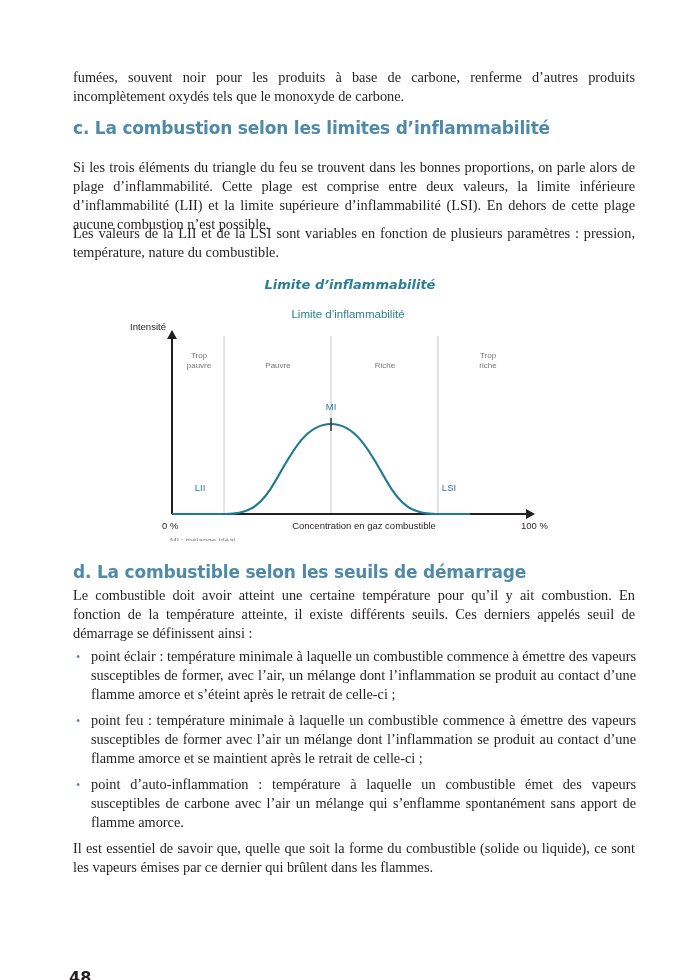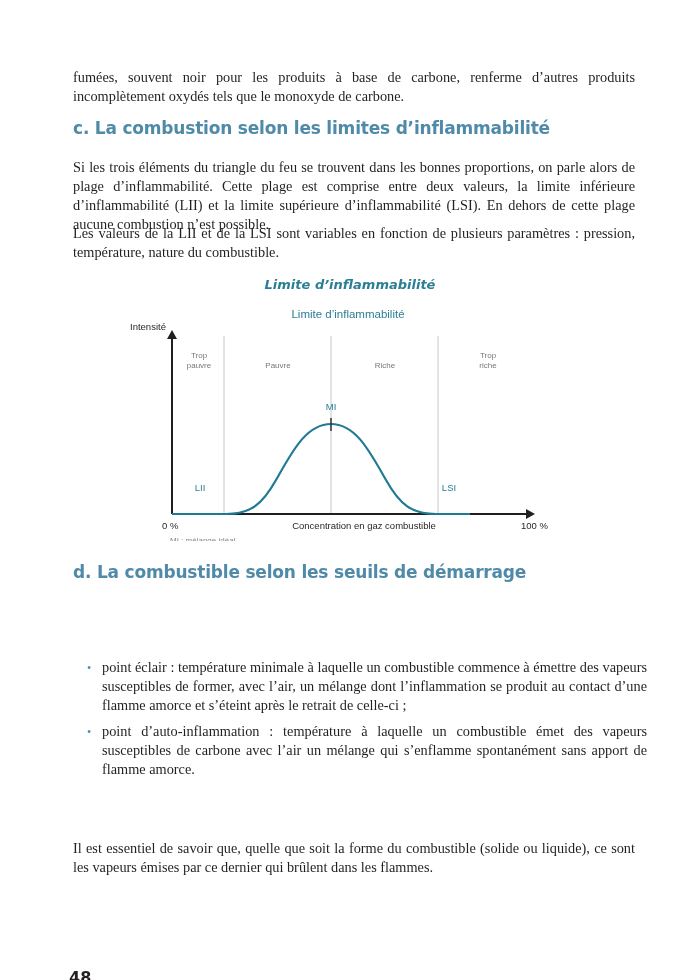--- a/index.html
+++ b/index.html
@@ -3,21 +3,21 @@
 <meta charset="utf-8">
 <style>
   html, body { margin:0; padding:0; background:#ffffff; }
   body { width:700px; height:980px; position:relative; overflow:hidden;
          font-family:"Liberation Serif", "DejaVu Serif", serif; color:#231f20; }
   .page { position:absolute; left:0; top:0; width:700px; height:716px;padding-left:32px; }
   p.body { position:absolute; left:73px; width:562px; margin:0; font-size:14.3px; line-height:19px;
            text-align:justify; }
   h2.sec { position:absolute; left:73px; margin:0; font-family:"DejaVu Sans", sans-serif; font-weight:bold;
            font-size:17px; color:#4f8aa8; letter-spacing:-0.2px; }
-  ul.bullets { position:absolute; left:73px; width:562px; margin:12px; padding:0; list-style:none; }
+  ul.bullets { position:absolute; left:73px; width:562px; margin:1px; padding:0; list-style:none; }
   ul.bullets li { position:relative; padding-left:17px; font-size:14.3px; line-height:19px; text-align:justify; }
   ul.bullets li::before { content:"•"; position:absolute; left:2px; top:1px; color:#4f8aa8; font-size:12px; }
   .chart-title { position:absolute; left:0; width:700px; text-align:center; top:277px;
                  font-family:"DejaVu Sans", sans-serif; font-style:italic; font-weight:bold; font-size:13px; color:#2a7f94; }
   .chart { position:absolute; left:0; top:295px; }
   .page-num { position:absolute; left:69px; top:968px; font-family:"DejaVu Sans", sans-serif; font-weight:bold; font-size:16px; }
   b { font-weight:bold; }
 </style>
 </head>
 <body>
@@ -64,23 +64,25 @@
     <text x="521" y="529" font-family="Liberation Sans, sans-serif" font-size="9.5" fill="#231f20">100 %</text>
 
     <clipPath id="fnclip">
         <rect x="160" y="535" width="200" height="6"></rect>
       </clipPath>
     <text x="170" y="543" clip-path="url(#fnclip)" font-family="Liberation Sans, sans-serif" font-size="8" fill="#888">MI : mélange idéal</text>
   </svg>
 
   <h2 class="sec" style="top:562px">d. La combustible selon les seuils de démarrage</h2>
 
+  <p class="body" style="top:586px">Le combustible doit avoir atteint une certaine température pour qu’il y ait combustion. En fonction de la température atteinte, il existe différents seuils. Ces derniers appelés seuil de démarrage se définissent ainsi :</p>
 
   <ul class="bullets" style="top:646px">
     <li style="margin-bottom:7px">point éclair : température minimale à laquelle un combustible commence à émettre des vapeurs susceptibles de former, avec l’air, un mélange dont l’inflammation se produit au contact d’une flamme amorce et s’éteint après le retrait de celle-ci ;</li>
+    <li style="margin-bottom:7px">point feu : température minimale à laquelle un combustible commence à émettre des vapeurs susceptibles de former avec l’air un mélange dont l’inflammation se produit au contact d’une flamme amorce et se maintient après le retrait de celle-ci ;</li>
     <li>point d’auto-inflammation : température à laquelle un combustible émet des vapeurs susceptibles de carbone avec l’air un mélange qui s’enflamme spontanément sans apport de flamme amorce.</li>
   </ul>
 
 
   <p class="body" style="top:839px">Il est essentiel de savoir que, quelle que soit la forme du combustible (solide ou liquide), ce sont les vapeurs émises par ce dernier qui brûlent dans les flammes.</p>
 
   <div class="page-num">48</div>
 </div>
 
 </body></html>

